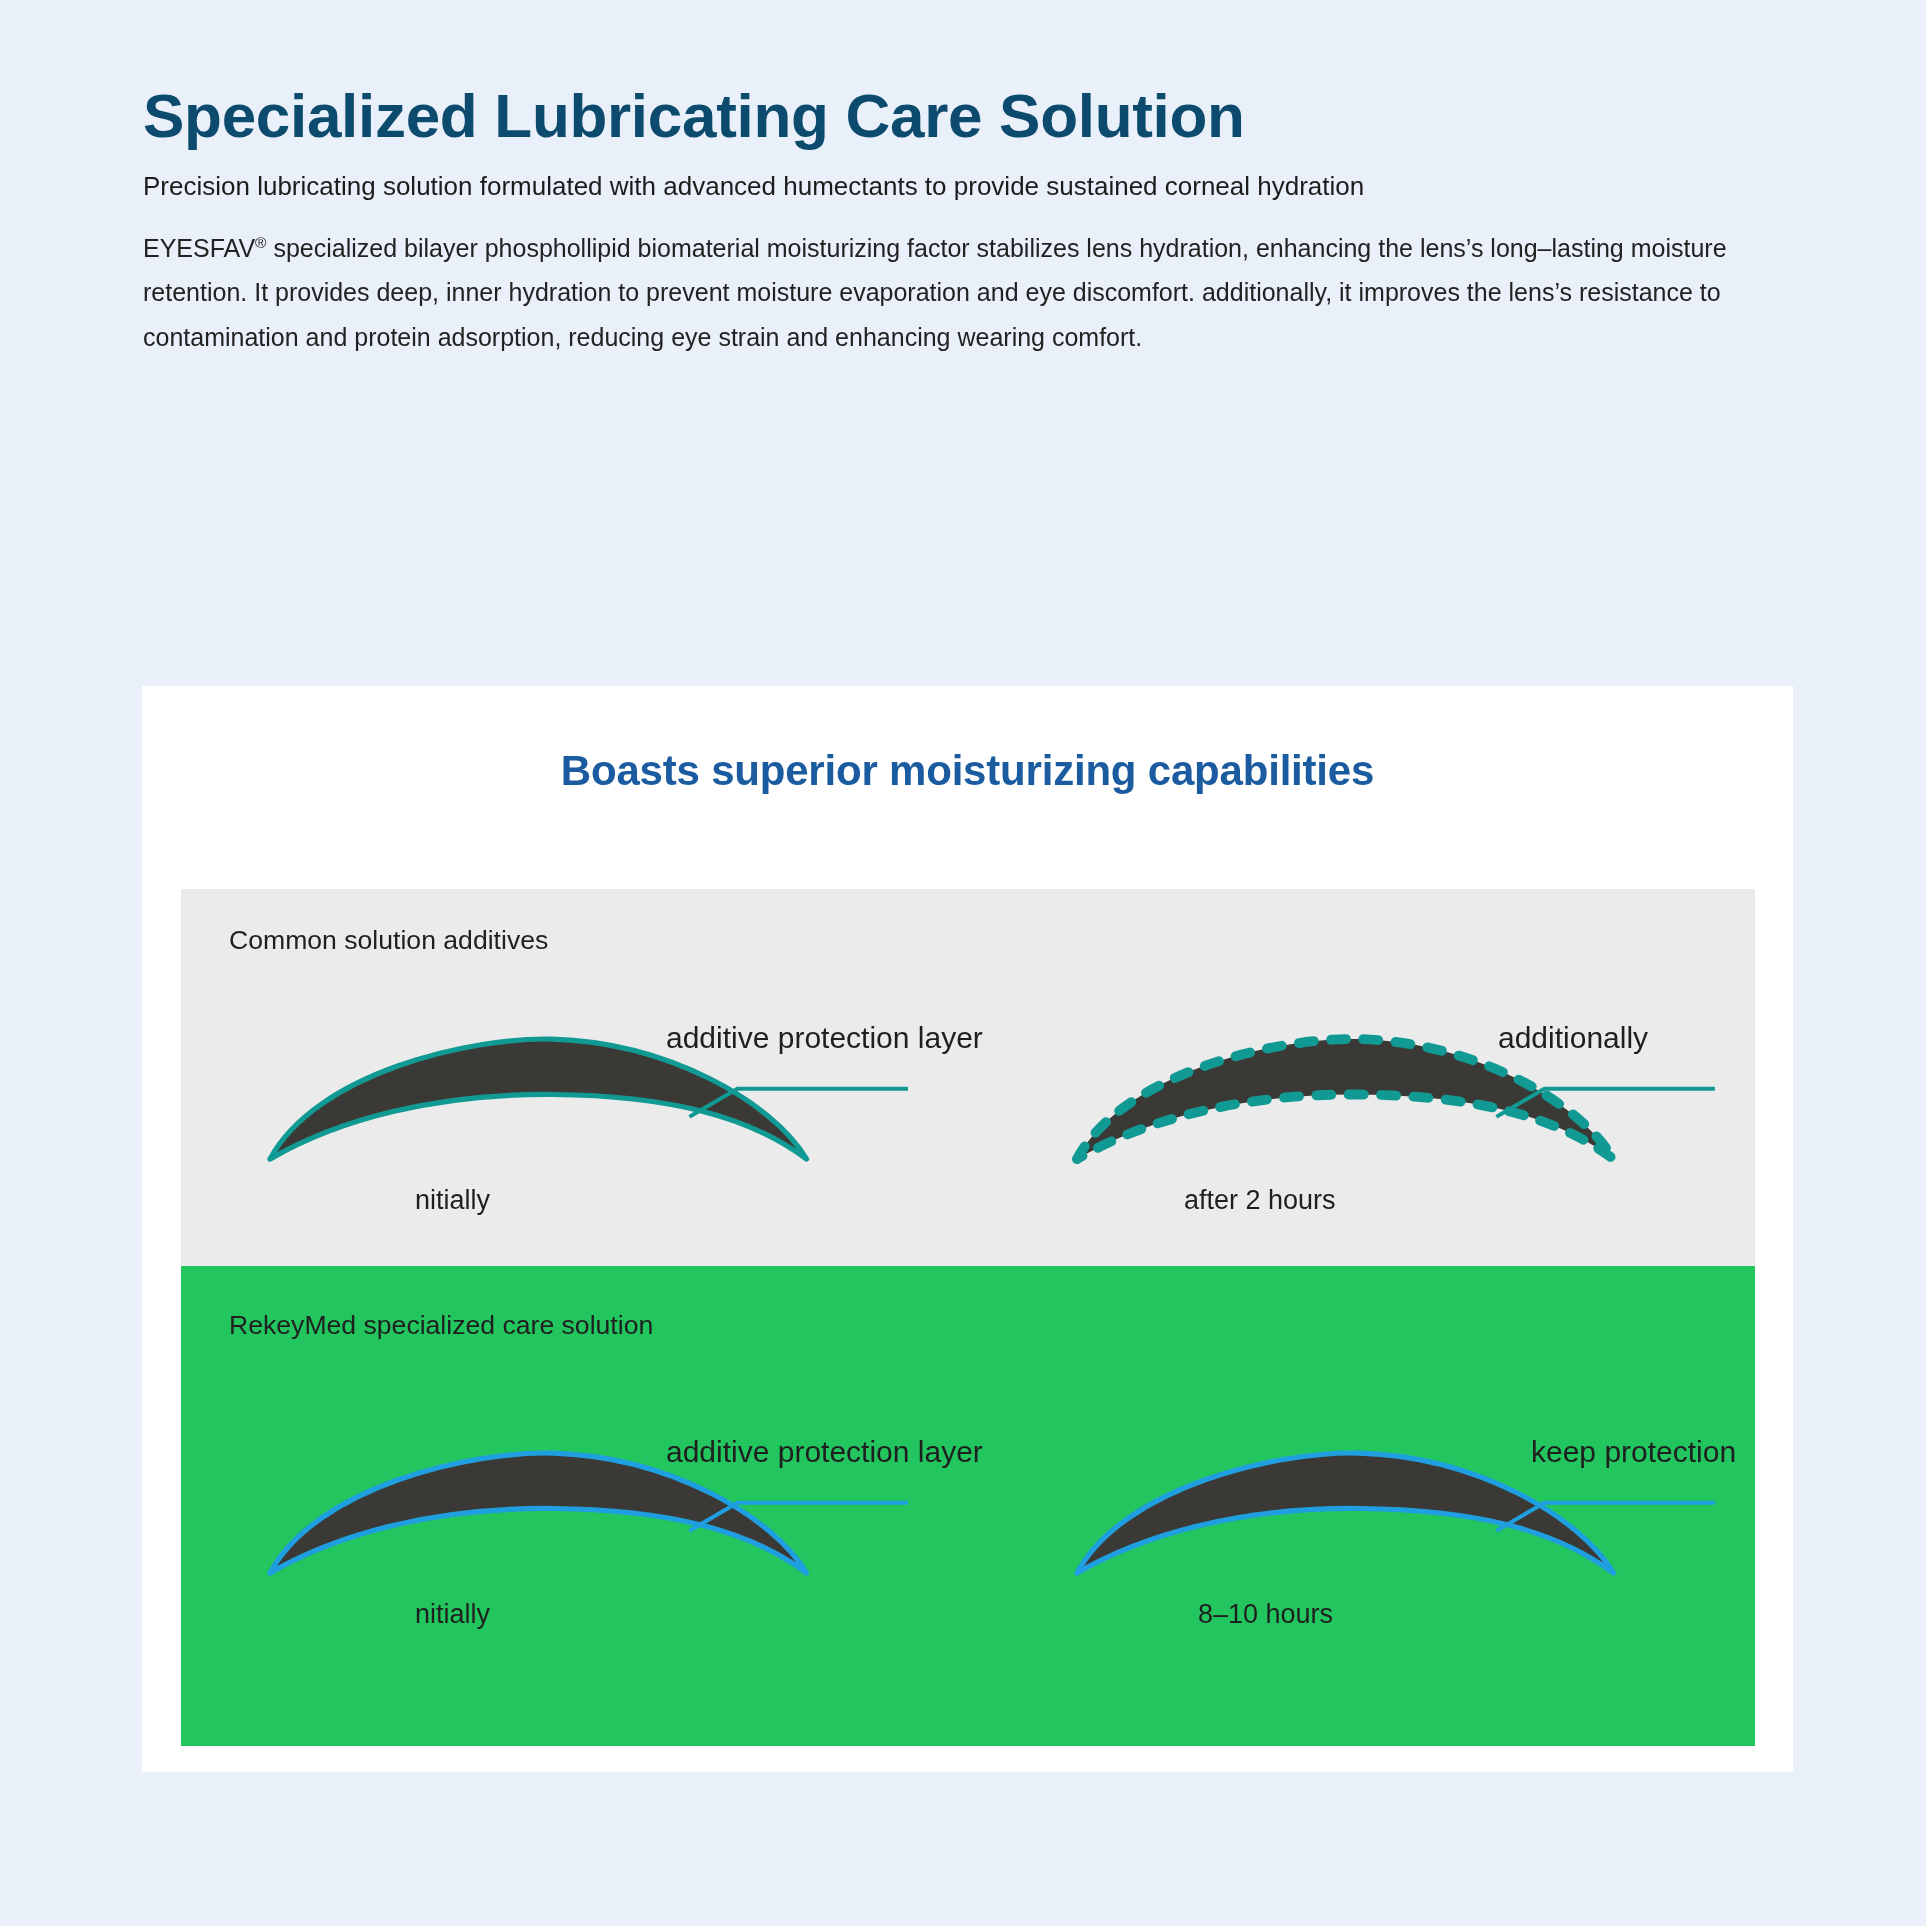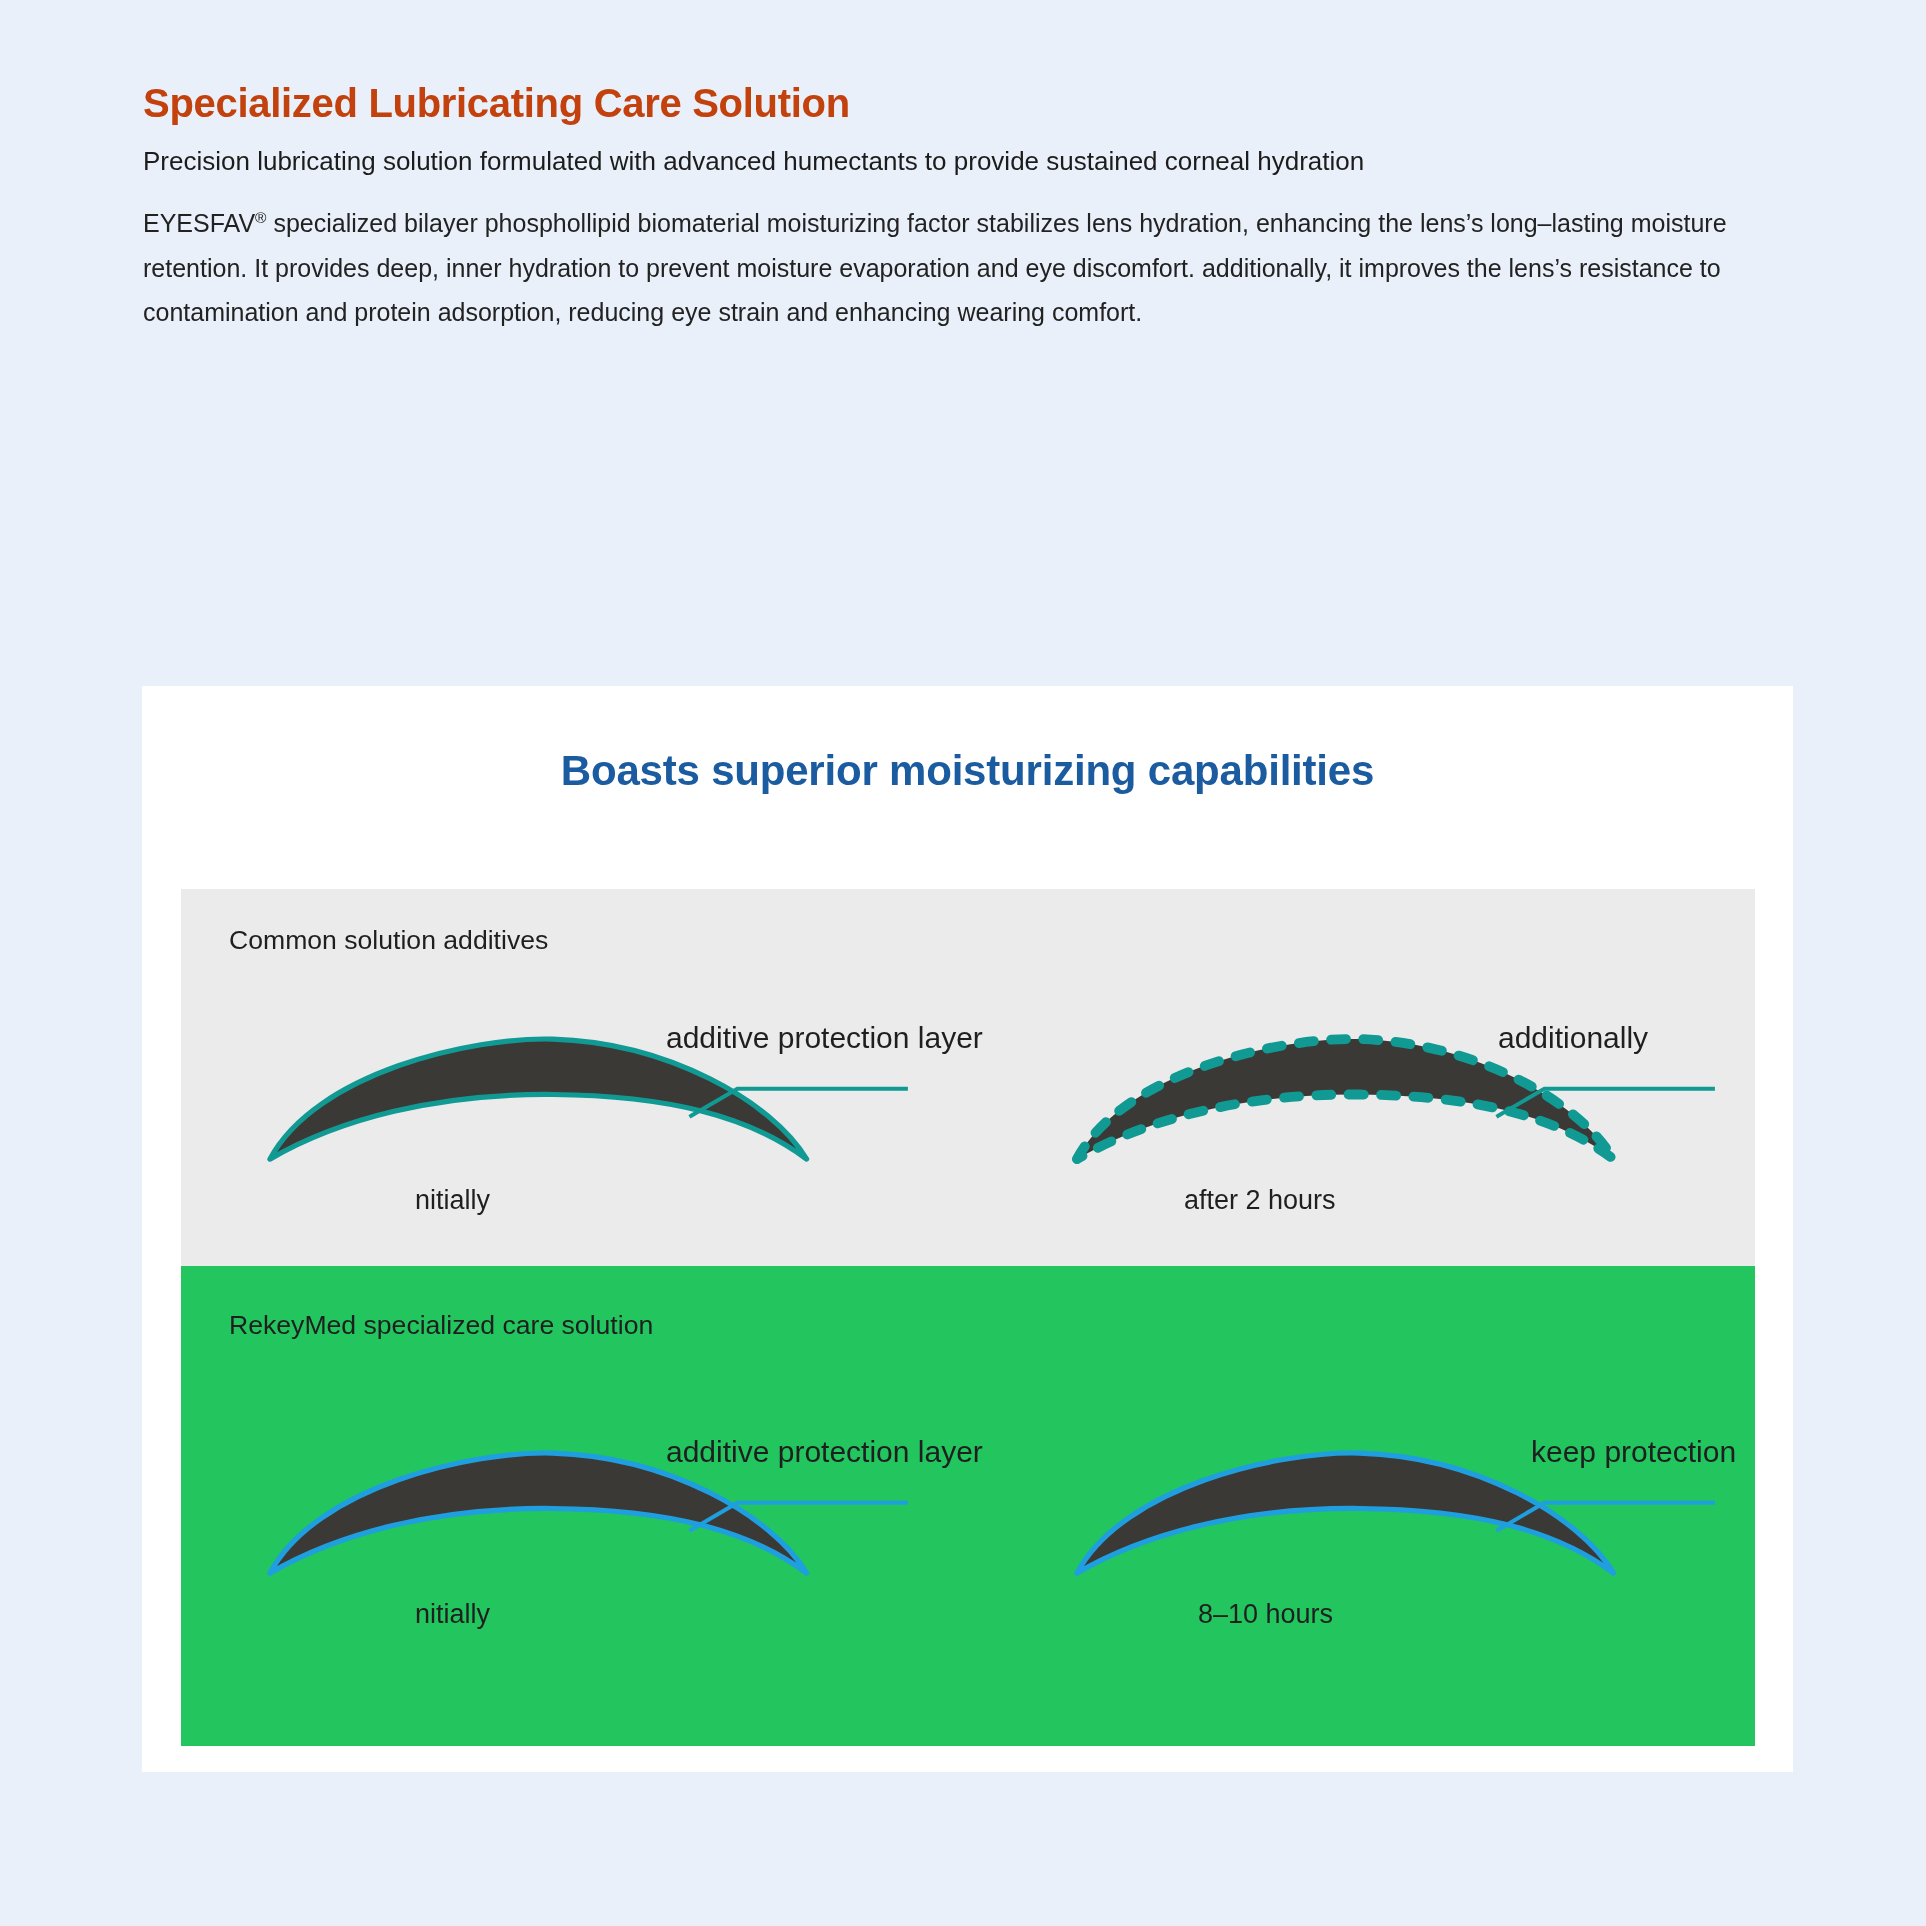--- a/index.html
+++ b/index.html
@@ -16,22 +16,22 @@
   }
 
   
   #header {
     position: absolute;
     left: 143px;
     top: 81px;
     width: 1664px;
   }
   #page-title {
-    color: #c2410c;
-    font-size: 40px;
+    color: #0c4a6e;
+    font-size: 62px;
     font-weight: bold;
     letter-spacing: -0.3px;
     line-height: 1.12;
     margin: 0 0 19.6px 0;
     white-space: nowrap;
   }
   #subtitle {
     color: #1c1c1c;
     font-size: 26px;
     font-weight: 400;

